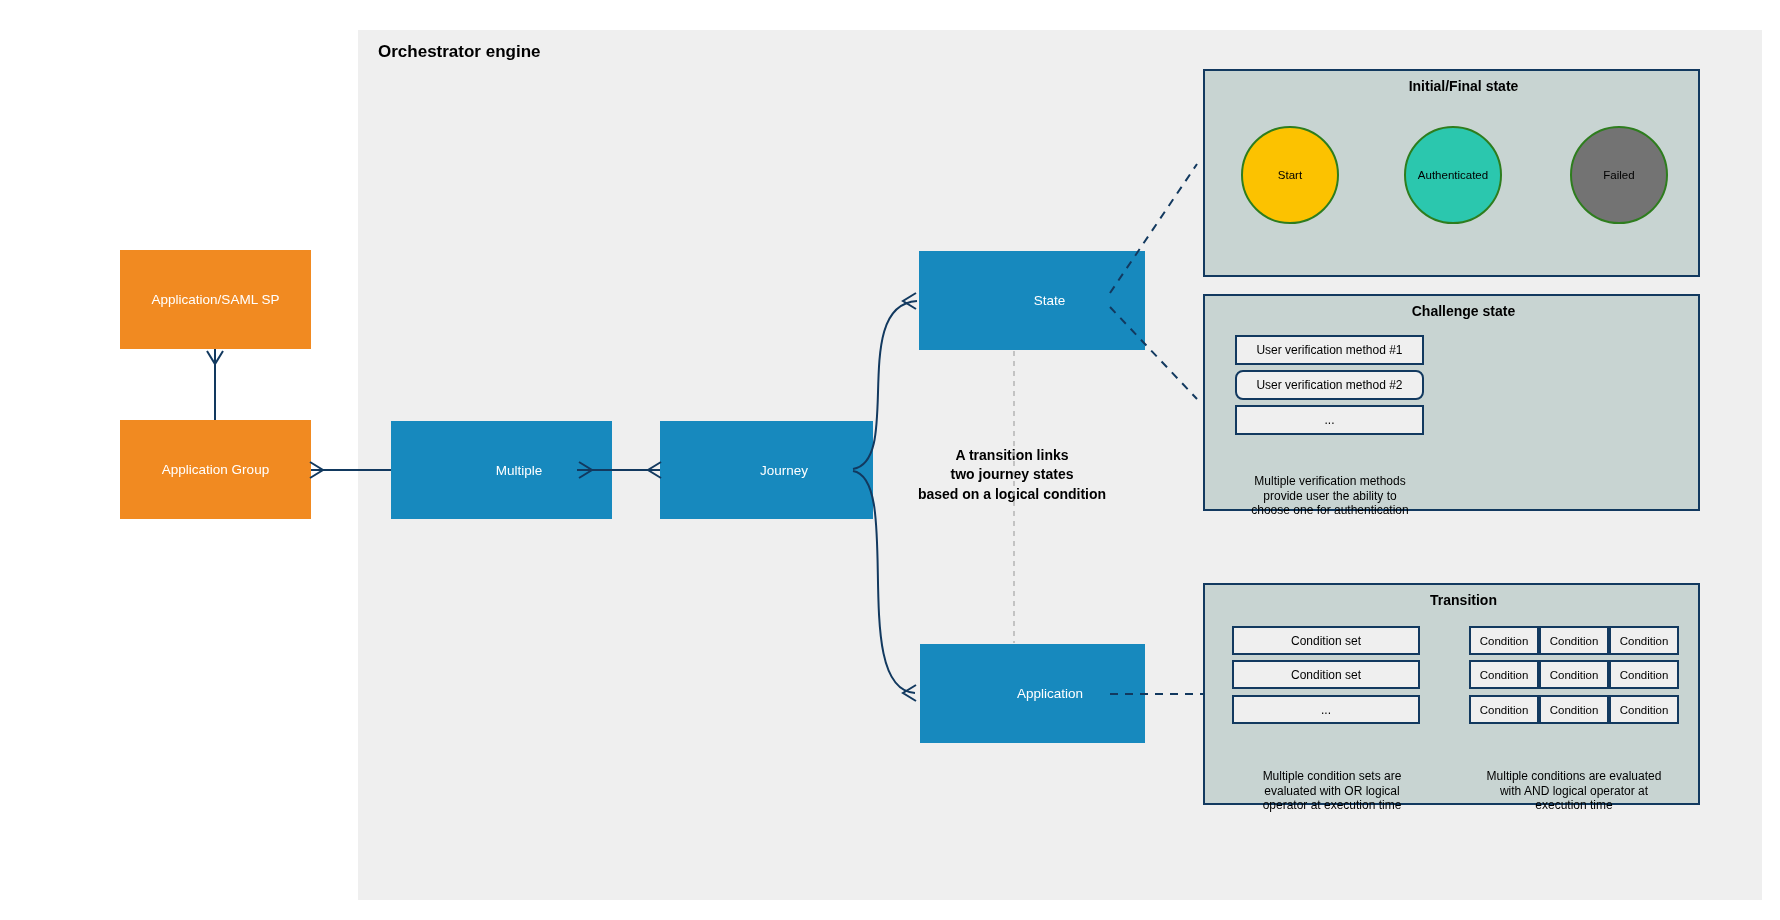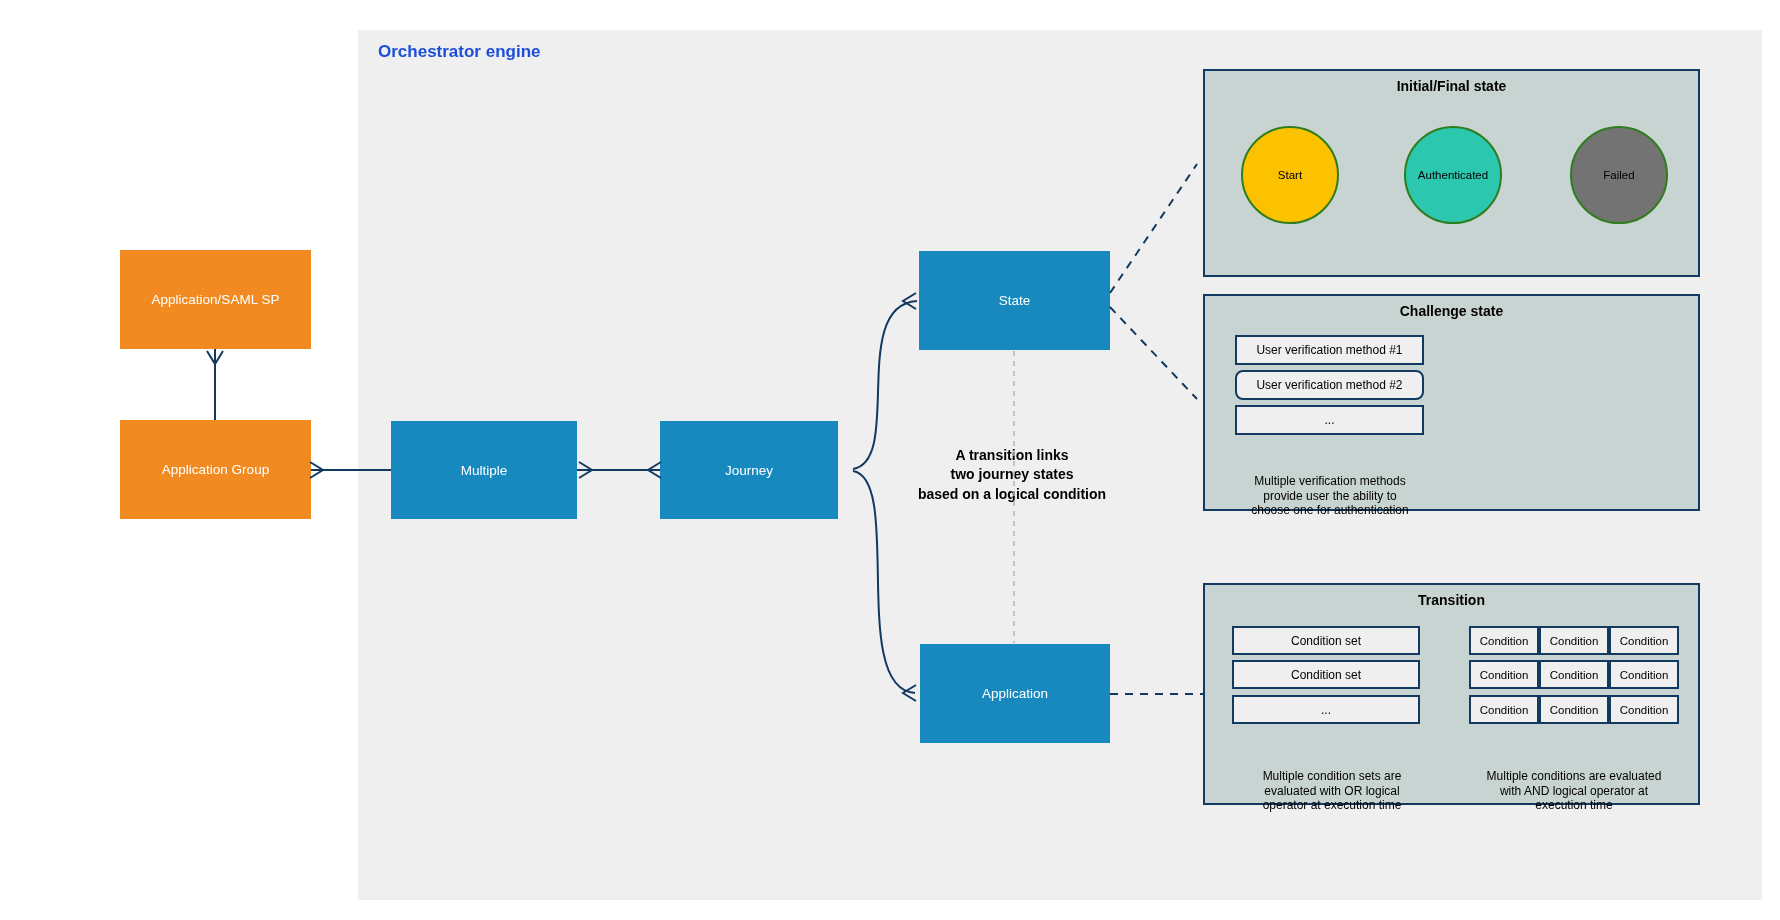--- a/index.html
+++ b/index.html
@@ -1,41 +1,41 @@
 <!DOCTYPE html>
 <html><head>
 <meta charset="utf-8">
 <style>
   html,body{margin:0;padding:0;background:#ffffff;}
   #stage{position:relative;width:1780px;height:920px;background:#ffffff;overflow:hidden;
          font-family:"Liberation Sans",sans-serif;color:#000;}
   .canvas{position:absolute;left:358px;top:30px;width:1404px;height:870px;background:#EFEFEF;}
-  .diagram-title{position:absolute;left:378px;top:42px;font-size:17px;font-weight:bold;color:#1d4ed8;}
+  .diagram-title{position:absolute;left:378px;top:42px;font-size:17px;font-weight:bold;color:#000000;}
   svg.wires{position:absolute;left:0;top:0;z-index:3;pointer-events:none;}
 
   .node{position:absolute;z-index:2;display:flex;align-items:center;justify-content:center;
         color:#ffffff;font-size:13.5px;text-align:center;}
   .node.orange{background:#F18A21;}
-  .node.blue{background:#1789BE;}
+  .node.blue{background:#1789BE;padding-left:35px;}
   #node-app-saml{left:120px;top:250px;width:191px;height:99px;}
   #node-app-group{left:120px;top:420px;width:191px;height:99px;}
   #node-selector{left:391px;top:421px;width:186px;height:98px;}
   #node-journey{left:660px;top:421px;width:178px;height:98px;}
   #node-state{left:919px;top:251px;width:191px;height:99px;}
   #node-transitions{left:920px;top:644px;width:190px;height:99px;}
 
   .annotation{position:absolute;left:862px;top:446px;width:300px;z-index:2;text-align:center;
               font-size:14px;font-weight:bold;line-height:1.38;white-space:pre-line;}
 
   .panel{position:absolute;z-index:2;background:#C8D4D2;border:2px solid #12395F;box-sizing:border-box;}
   #panel-initial-final{left:1203px;top:69px;width:497px;height:208px;}
   #panel-challenge{left:1203px;top:294px;width:497px;height:217px;}
   #panel-transition{left:1203px;top:583px;width:497px;height:222px;}
   .panel-title{position:absolute;left:0;top:7px;width:100%;text-align:center;
-               font-size:14px;font-weight:bold;}
+               font-size:14px;font-weight:bold;padding-left:12px;}
 
   .state-circle{position:absolute;width:98px;height:98px;border-radius:50%;
                 border:2px solid #2E7D1E;box-sizing:border-box;top:55px;
                 display:flex;align-items:center;justify-content:center;
                 font-size:11.5px;font-weight:normal;text-align:center;}
   #circle-start{left:36px;}
   #circle-authenticated{left:199px;}
   #circle-failed{left:365px;}
 
   .mini-box{position:absolute;background:#EFEFEF;border:2px solid #12395F;box-sizing:border-box;

